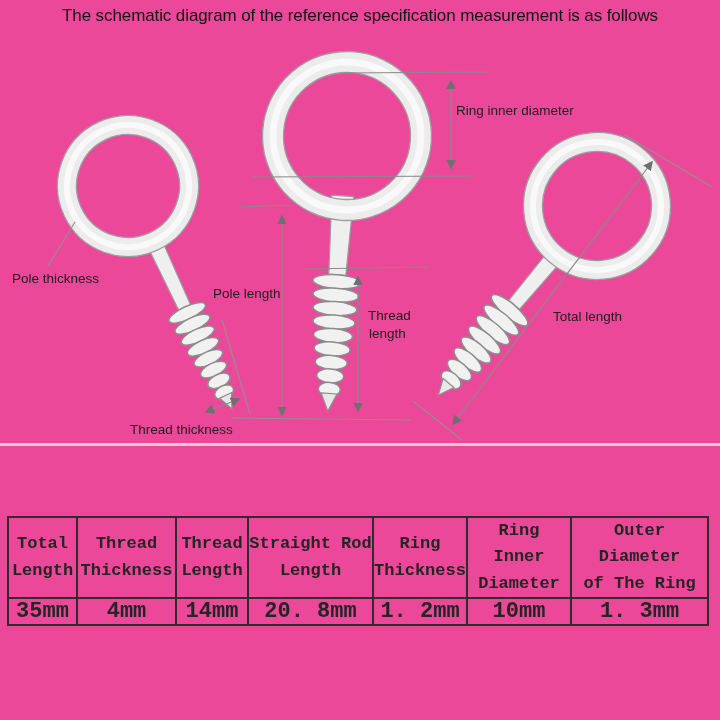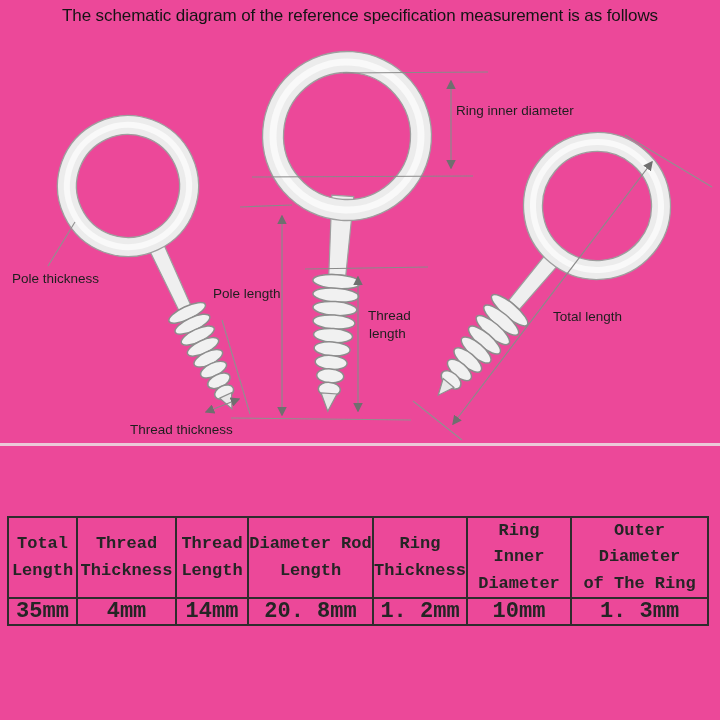--- a/index.html
+++ b/index.html
@@ -151,21 +151,21 @@
       <col style="width:137px">
     </colgroup>
     <tbody>
       <tr>
         <th>Total
 Length</th>
         <th>Thread
 Thickness</th>
         <th>Thread
 Length</th>
-        <th>Diameter Rod
+        <th>Straight Rod
 Length</th>
         <th>Ring
 Thickness</th>
         <th>Ring Inner
 Diameter</th>
         <th>Outer Diameter
 of The Ring</th>
       </tr>
       <tr>
         <td>35mm</td>

